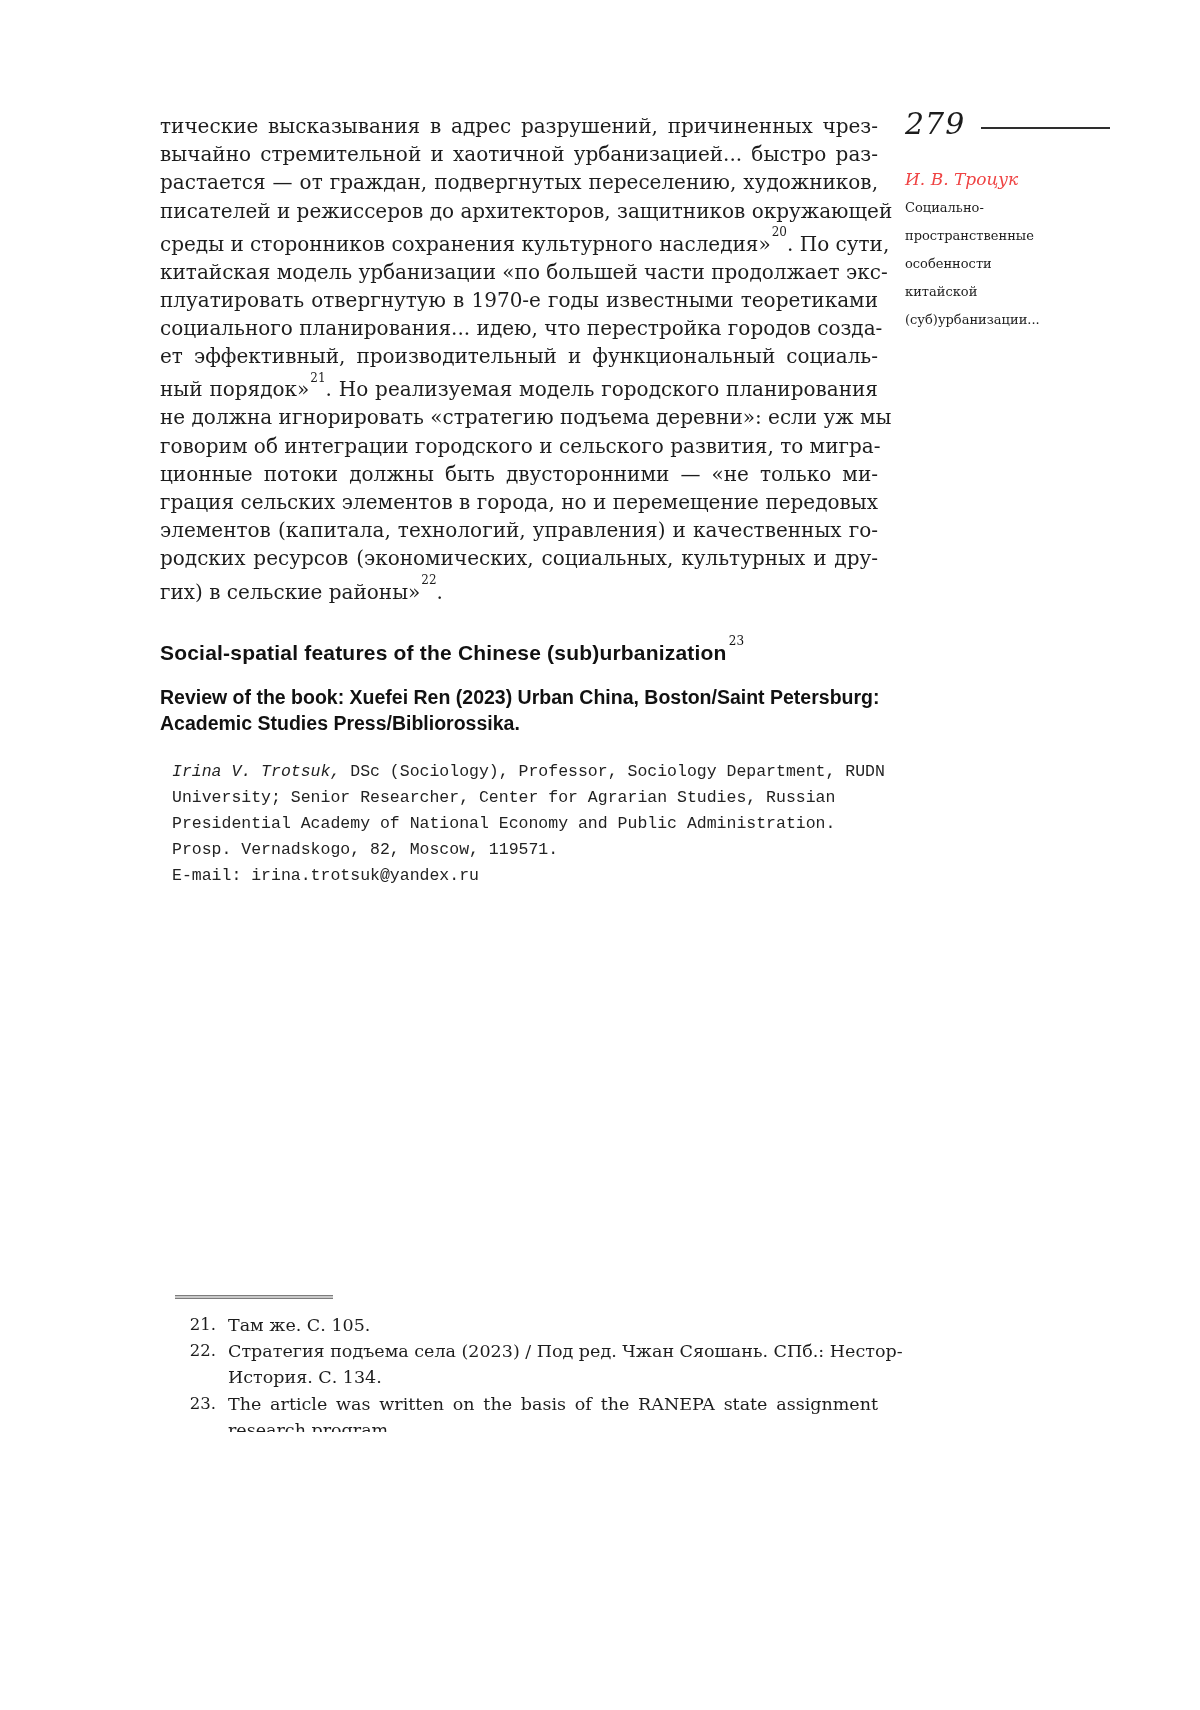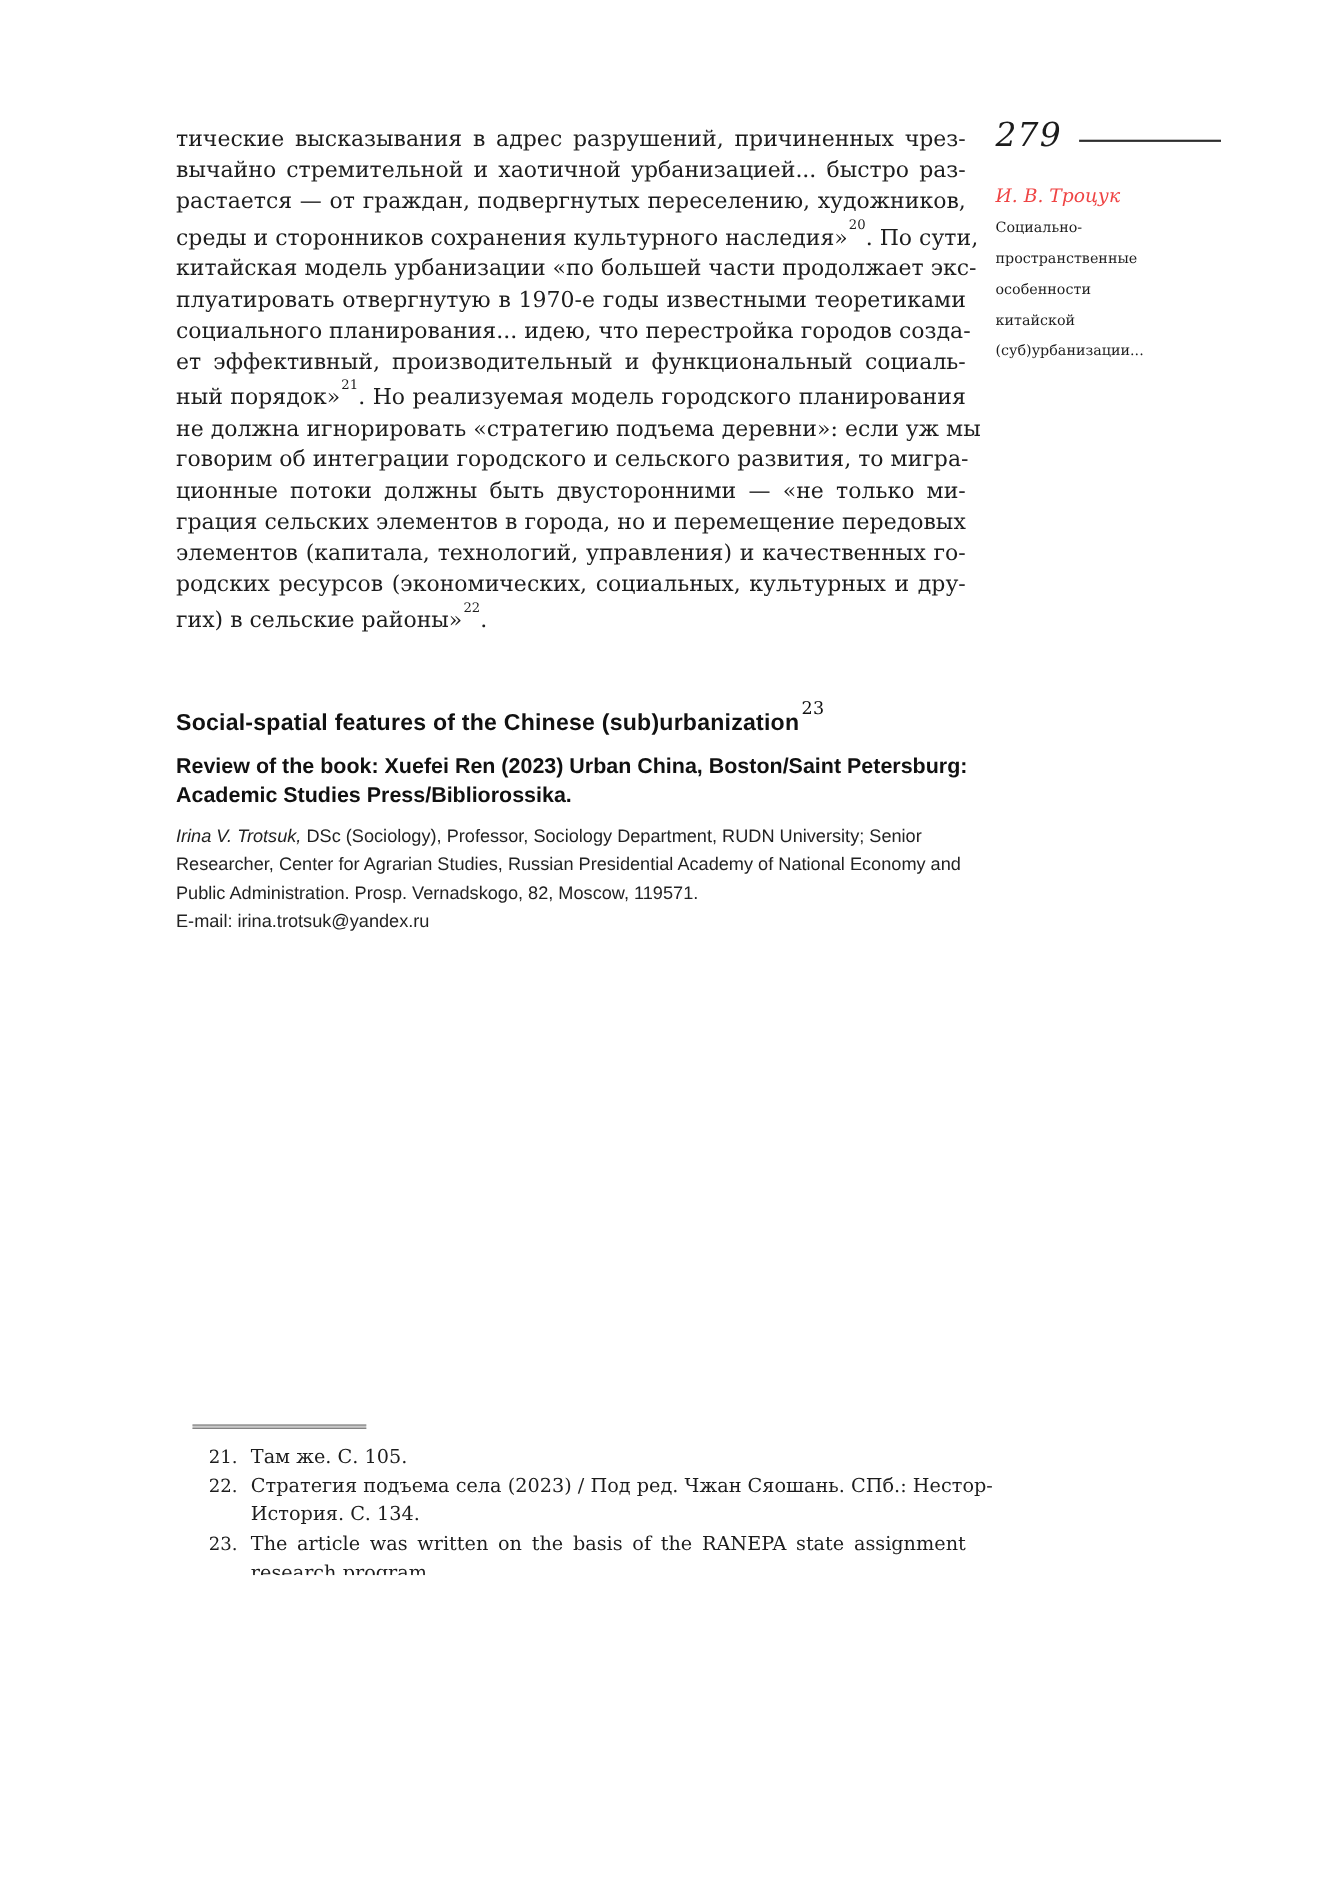--- a/index.html
+++ b/index.html
@@ -9,27 +9,27 @@
   
   .body-col{position:absolute;left:160px;top:0;width:718px;height:1710px;}
   .paragraph{position:absolute;top:112px;left:0;width:718px;font-size:20px;}
   .tline{line-height:28.2px;white-space:nowrap;text-align:justify;text-align-last:justify;}
   .tline.last{text-align-last:left;}
   .bsup{font-size:60%;position:relative;top:-0.55em;margin-left:1px;}
 
   .heading{position:absolute;top:641px;left:0;margin:0;
            font-family:"Liberation Sans",sans-serif;font-weight:bold;font-size:21px;
            color:#111;letter-spacing:0.2px;white-space:nowrap;}
-  .hsup{font-family:"DejaVu Serif",serif;font-weight:normal;font-size:16px;
+  .hsup{font-family:"DejaVu Serif",serif;font-weight:normal;font-size:12px;
         position:relative;top:-7px;margin-left:2px;}
   .review{position:absolute;top:685px;left:0;margin:0;width:724px;
           font-family:"Liberation Sans",sans-serif;font-weight:bold;font-size:19.5px;
           line-height:25.5px;color:#111;}
-  .author{position:absolute;top:747px;left:0;margin:0;width:720px;
-          font-family:Liberation Sans, sans-serif;font-size:16.5px;line-height:26px;color:#222;}
+  .author{position:absolute;top:747px;left:0;margin:12px;width:720px;
+          font-family:Liberation Mono, monospace;font-size:16.5px;line-height:26px;color:#222;}
   .it{font-style:italic;}
   .email-line{display:block;}
 
   .fn-divider{position:absolute;top:1295px;left:15px;width:158px;height:4px;
               box-sizing:border-box;background:#c9c9c9;border-top:1px solid #7d7d7d;border-bottom:1px solid #7d7d7d;}
   .footnotes{position:absolute;top:1312px;left:0;width:718px;font-size:17.5px;}
   .fn-row{display:flex;align-items:flex-start;}
   .fn-num{width:56px;flex:none;text-align:right;line-height:26.2px;font-size:16.5px;}
   .fn-lines{flex:none;margin-left:12px;width:650px;}
   .fline{line-height:26.2px;white-space:nowrap;text-align:justify;text-align-last:justify;}
@@ -50,20 +50,21 @@
 <body>
 
 <div class="page">
 
   <main class="body-col">
 
     <div class="paragraph" id="paragraph">
         <div class="tline">тические высказывания в адрес разрушений, причиненных чрез-</div>
         <div class="tline">вычайно стремительной и хаотичной урбанизацией... быстро раз-</div>
         <div class="tline">растается — от граждан, подвергнутых переселению, художников,</div>
+        <div class="tline">писателей и режиссеров до архитекторов, защитников окружающей</div>
         <div class="tline">среды и сторонников сохранения культурного наследия»<sup class="bsup">20</sup>. По сути,</div>
         <div class="tline">китайская модель урбанизации «по большей части продолжает экс-</div>
         <div class="tline">плуатировать отвергнутую в 1970-е годы известными теоретиками</div>
         <div class="tline">социального планирования... идею, что перестройка городов созда-</div>
         <div class="tline">ет эффективный, производительный и функциональный социаль-</div>
         <div class="tline">ный порядок»<sup class="bsup">21</sup>. Но реализуемая модель городского планирования</div>
         <div class="tline">не должна игнорировать «стратегию подъема деревни»: если уж мы</div>
         <div class="tline">говорим об интеграции городского и сельского развития, то мигра-</div>
         <div class="tline">ционные потоки должны быть двусторонними — «не только ми-</div>
         <div class="tline">грация сельских элементов в города, но и перемещение передовых</div>

